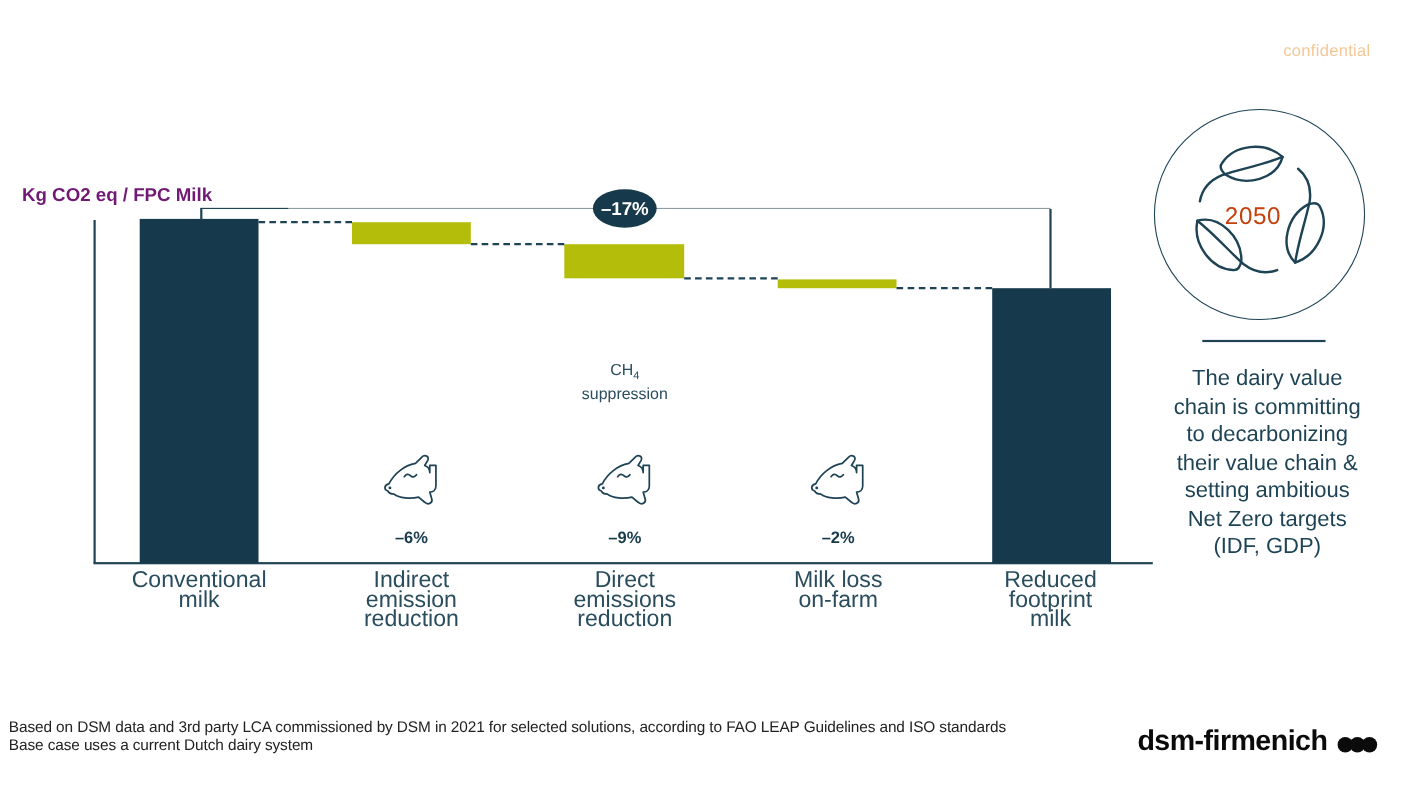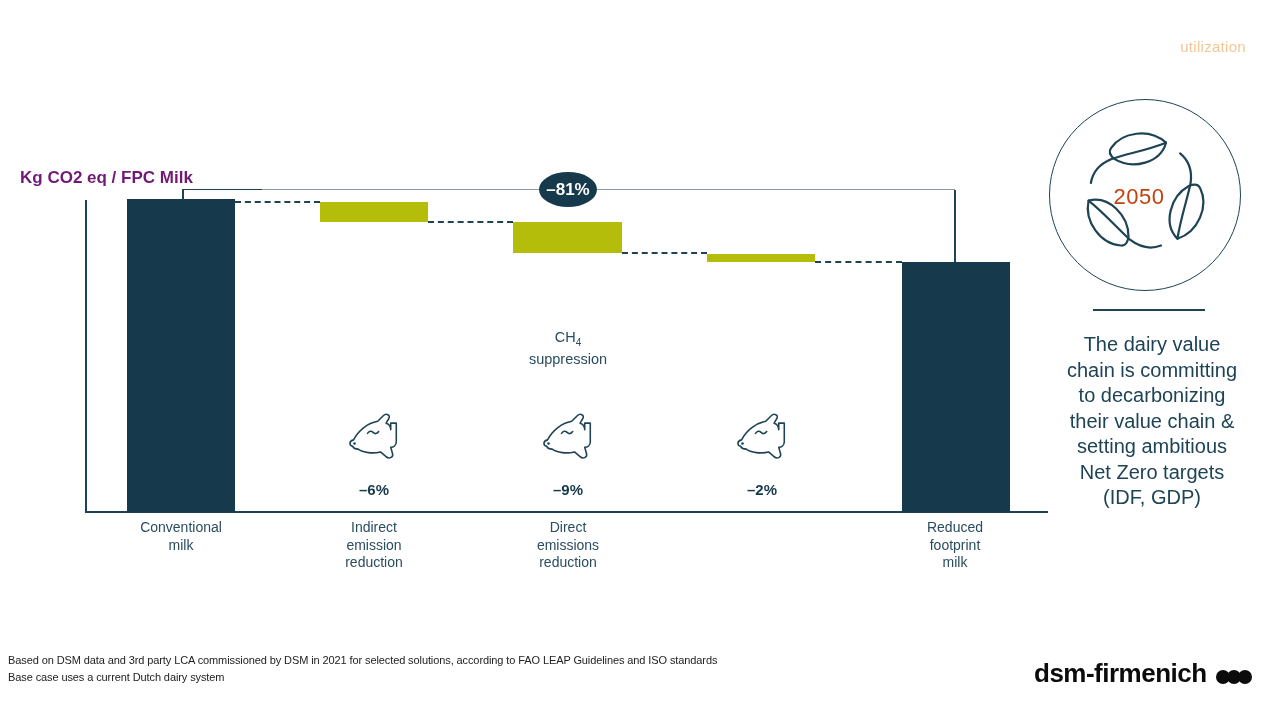--- a/index.html
+++ b/index.html
@@ -49,50 +49,50 @@
   .note3 { left:468px; top:329px; width:200px; }
   .note4 { left:662px; top:312px; width:200px; }
   .note sub { font-size:10px; }
   .cow { width:56px; height:52px; }
   .cow2 { left:346px; top:412px; }
   .cow3 { left:540px; top:412px; }
   .cow4 { left:734px; top:412px; }
   .pct { width:80px; text-align:center; font-size:15px; font-weight:bold; top:481px; color:#16394b; }
   .pct2 { left:334px; } .pct3 { left:528px; } .pct4 { left:722px; }
 
-  .xlabel { top:519px; width:160px; text-align:center; font-size:14px; line-height:17.5px;
+  .xlabel { top:519px; width:160px; text-align:center; font-size:21px; line-height:17.5px;
             white-space:pre-line; color:#2a4d5e; }
   .xl1 { left:101px; } .xl2 { left:294px; } .xl3 { left:488px; } .xl4 { left:682px; } .xl5 { left:875px; }
 
   
   .badge-circle { left:1049px; top:99px; width:192px; height:192px; border:1.5px solid #1d4355;
                   border-radius:50%; }
   .leaves { position:absolute; left:6px; top:6px; width:176px; height:176px; }
   .year { position:absolute; left:0; right:12px; top:84px; text-align:center; font-size:22px;
           color:#c2410c; letter-spacing:.5px; }
   .divider { left:1093px; top:309px; width:112px; height:1.5px; background:#1d4355; }
   .message { left:1028px; top:332px; width:248px; text-align:center; font-size:20px;
              line-height:25.5px; white-space:pre-line; color:#1d4355; }
 
   
-  .footnote { left:8px; top:652px; font-size:11px; line-height:17px; color:#222222;
+  .footnote { left:8px; top:652px; font-size:14px; line-height:17px; color:#222222;
               white-space:pre-line; letter-spacing:-0.1px; }
   .brand { left:1014px; top:658px; display:flex; align-items:center;margin-left:20px; }
   .brand-text { font-size:26px; font-weight:bold; color:#0b0b0b; letter-spacing:-0.5px; }
   .dots { display:flex; align-items:center; margin-left:9px; margin-top:6px; }
   .dot { width:14px; height:14px; border-radius:50%; background:#0b0b0b; }
   .dot + .dot { margin-left:-3px; }
   svg.line-icon { stroke:#1d4355; fill:none; stroke-width:1.7; stroke-linecap:round; stroke-linejoin:round; }
 </style>
 </head>
 <body>
 
 <div class="slide">
 
-  <div class="abs confidential">utilization</div>
+  <div class="abs confidential">confidential</div>
 
   <div class="abs axis-label">Kg CO2 eq / FPC Milk</div>
 
   <div class="abs y-axis"></div>
   <div class="abs x-axis"></div>
 
   <div class="bar bar-navy bar1"></div>
   <div class="bar bar-lime bar2"></div>
   <div class="bar bar-lime bar3"></div>
   <div class="bar bar-lime bar4"></div>
@@ -100,21 +100,21 @@
 
   <div class="abs dash dash1"></div>
   <div class="abs dash dash2"></div>
   <div class="abs dash dash3"></div>
   <div class="abs dash dash4"></div>
 
   <div class="abs bracket-h"></div>
   <div class="abs bracket-h2"></div>
   <div class="abs bracket-stub"></div>
   <div class="abs bracket-v"></div>
-  <div class="abs badge">–81%</div>
+  <div class="abs badge">–17%</div>
 
   <div class="abs note note3"><span>CH</span><sub>4</sub><span>
 suppression</span></div>
 
   <svg class="abs cow cow2 line-icon" viewBox="0 0 60 56">
     <path d="M7,37 C3,36 3,31 8,30 C13,20 23,12 34,10 L40,4 C43,1 48,3 46,7 L43,12 C46,13 48,16 48,19 L48,12 L54,12 L54,32 C54,36 51,38 48,38 L50,45 C51,49 46,51 43,48 L37,43 C29,45 18,44 13,40 C10,40 8,39 7,37 Z"></path>
     <path d="M23,23 q3,-4 6,-1 q3,3 6,-1"></path>
     <circle cx="9" cy="34" r="1.4" fill="#1d4355" stroke="none"></circle>
   </svg>
   <svg class="abs cow cow3 line-icon" viewBox="0 0 60 56">
@@ -133,20 +133,22 @@
   <div class="abs pct pct4">–2%</div>
 
   <div class="abs xlabel xl1">Conventional
 milk</div>
   <div class="abs xlabel xl2">Indirect
 emission
 reduction</div>
   <div class="abs xlabel xl3">Direct
 emissions
 reduction</div>
+  <div class="abs xlabel xl4">Milk loss
+on-farm</div>
   <div class="abs xlabel xl5">Reduced
 footprint
 milk</div>
 
   <div class="abs badge-circle">
     <svg class="leaves line-icon" viewBox="0 0 192 192" style="stroke-width:2.4">
       <g>
         <path d="M60,46 C72,28 102,24 120,40 C114,62 84,70 64,58 C59,54 57,50 60,46 Z"></path>
         <path d="M120,40 C100,48 78,52 60,58 C48,63 40,72 38,84"></path>
       </g>

